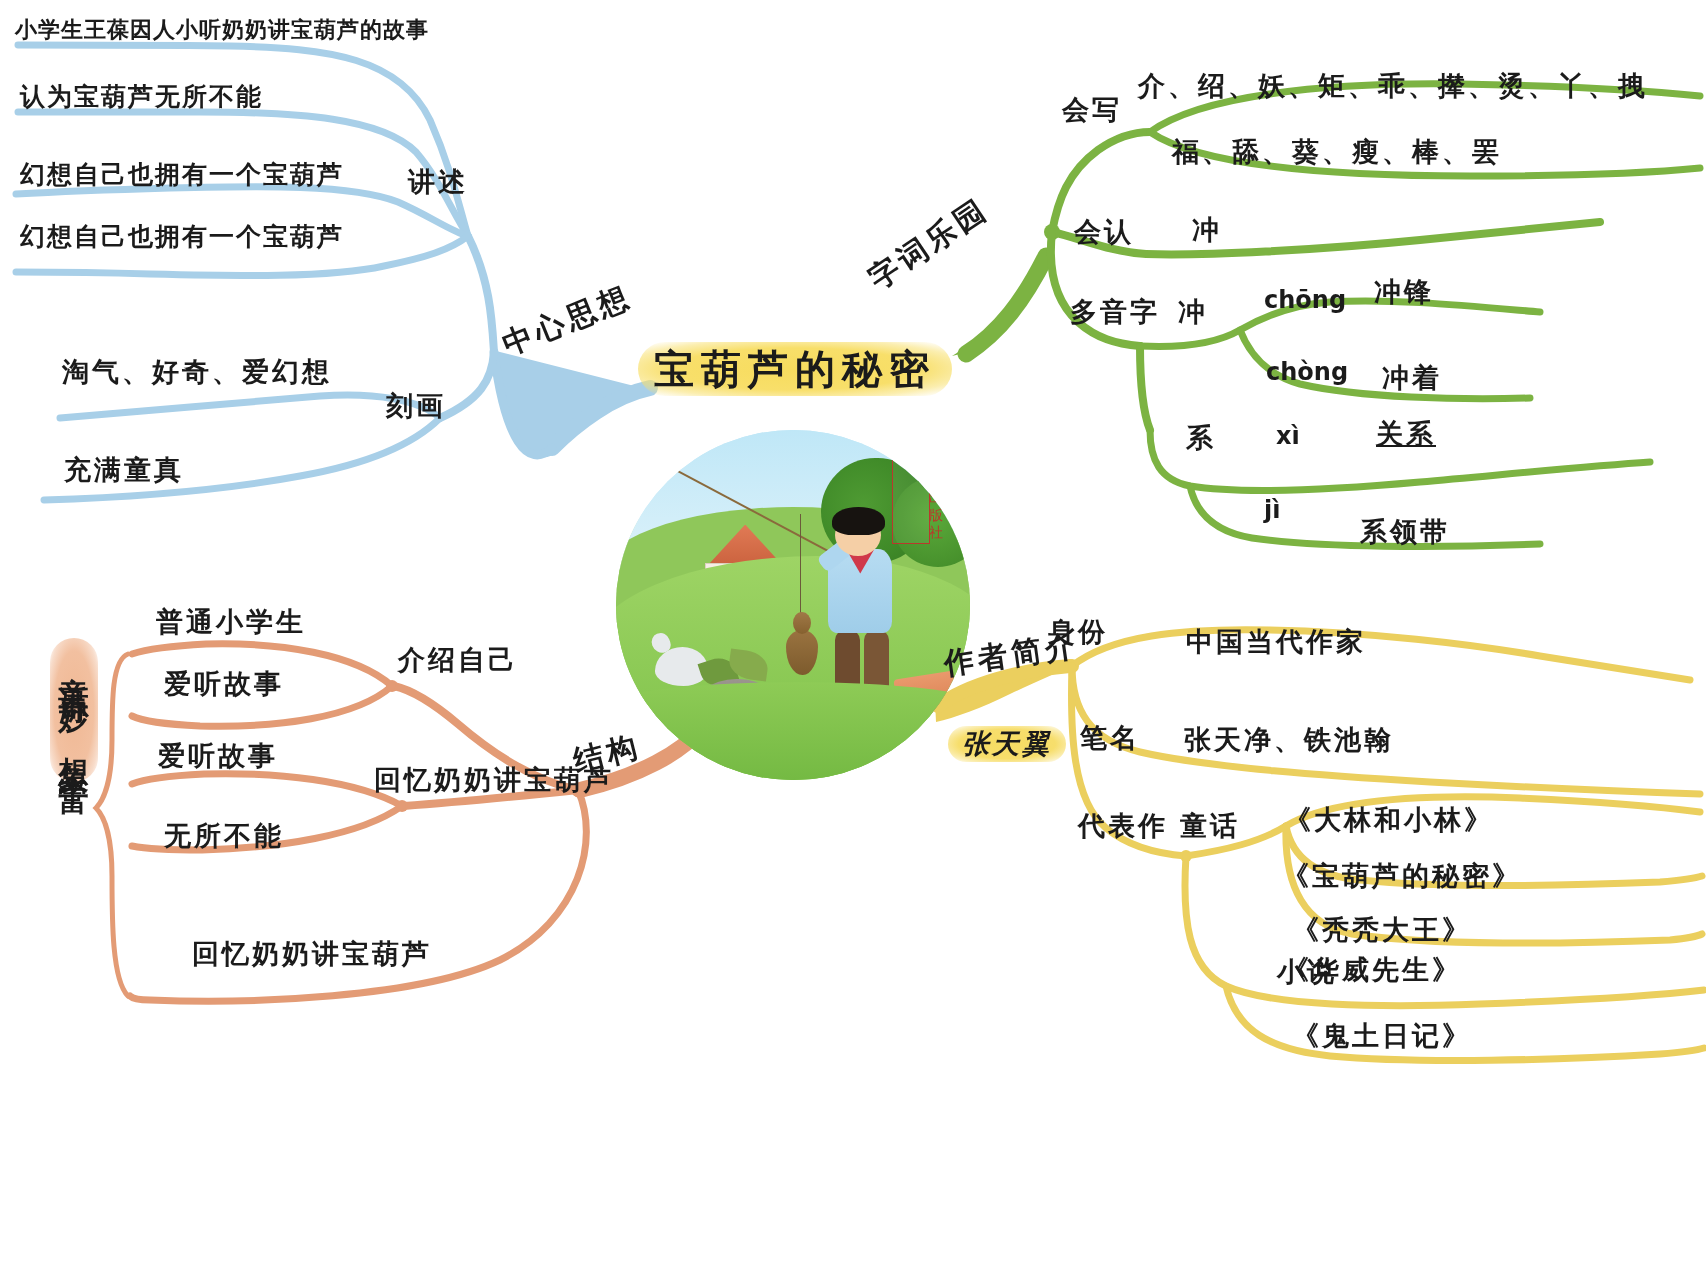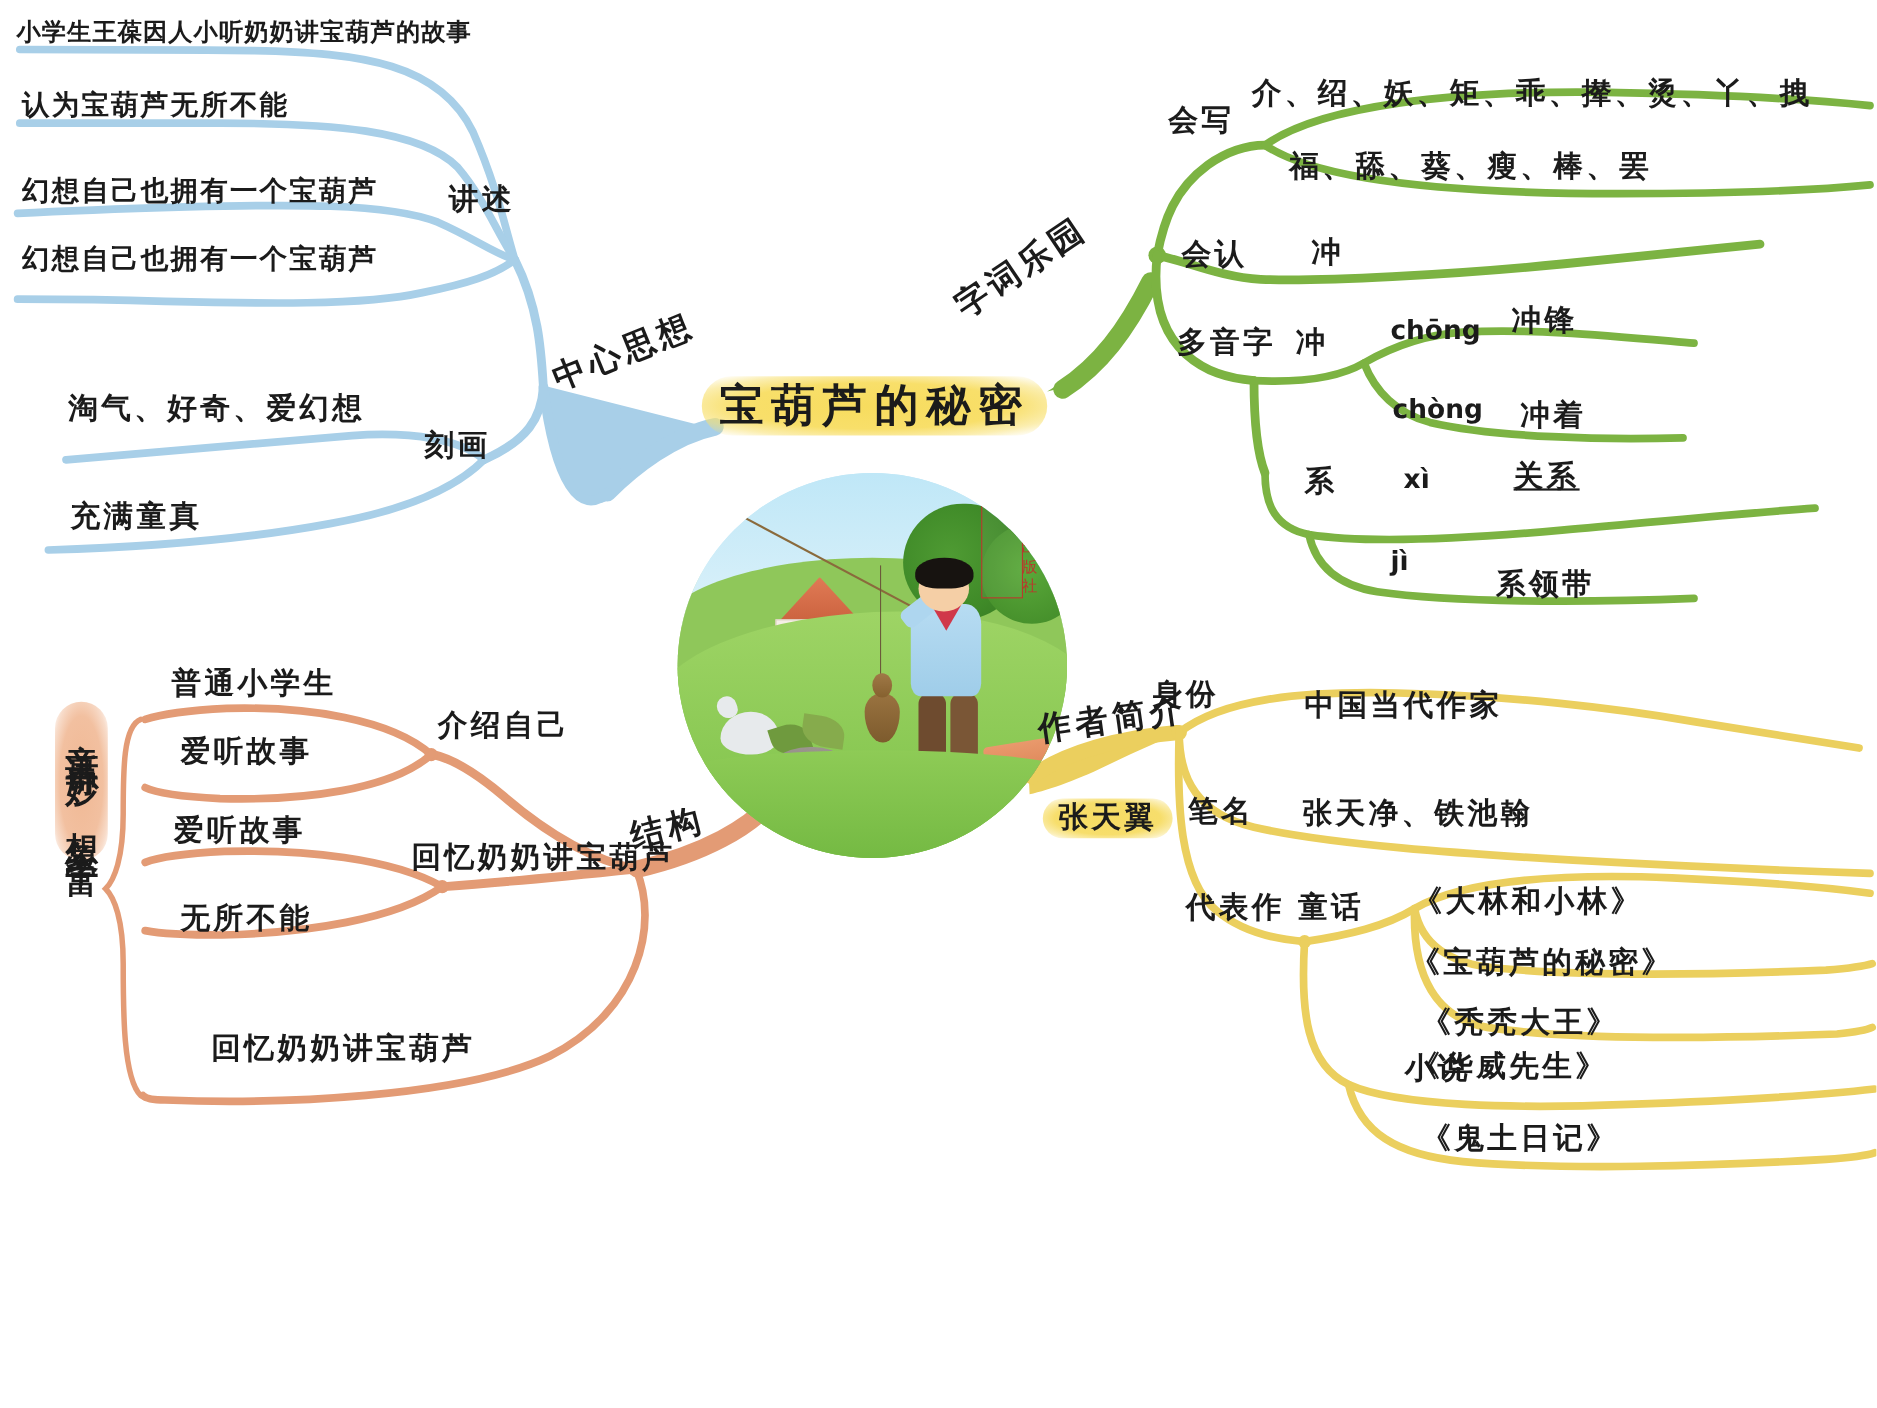--- a/index.html
+++ b/index.html
@@ -33,20 +33,21 @@
   .t-small{font-size:22px;letter-spacing:1px;}
   .t-py{font-size:24px;letter-spacing:0px;font-weight:600;font-family:"DejaVu Sans",sans-serif;}
   .rot-b{transform:rotate(-34deg);transform-origin:left center;}
   .rot-c{transform:rotate(-22deg);transform-origin:left center;}
   .rot-d{transform:rotate(-14deg);transform-origin:left center;}
   .rot-e{transform:rotate(-8deg);transform-origin:left center;}
 
   .hl-yellow{
     padding:4px 14px;border-radius:20px;
     background:radial-gradient(ellipse at center, #f6dc63 0%, #f7de6c 58%, rgba(247,222,108,0.5) 80%, rgba(255,255,255,0) 96%);
+    font-style:italic;
   }
   .hl-orange-vert{
     background:radial-gradient(ellipse at center, #f0b894 0%, #f2c0a0 58%, rgba(242,192,160,0.55) 80%, rgba(255,255,255,0) 96%);
     border-radius:26px;
     padding:14px 8px;
     writing-mode:vertical-rl;
     text-orientation:upright;
     font-size:30px;letter-spacing:9px;
   }
 

